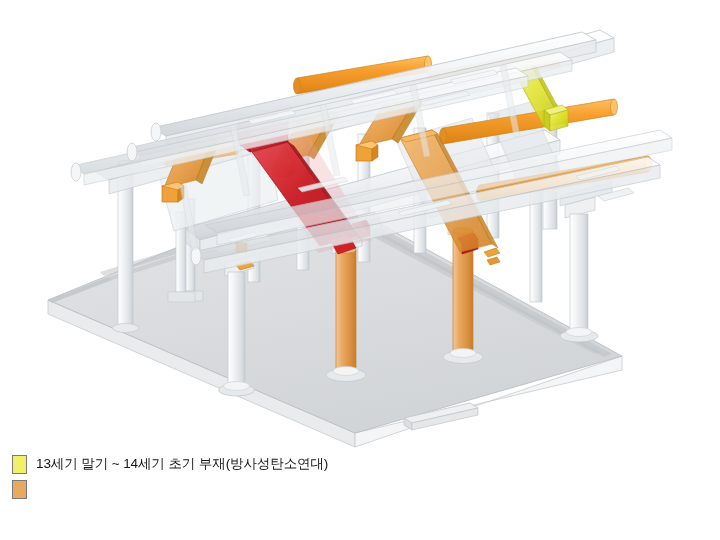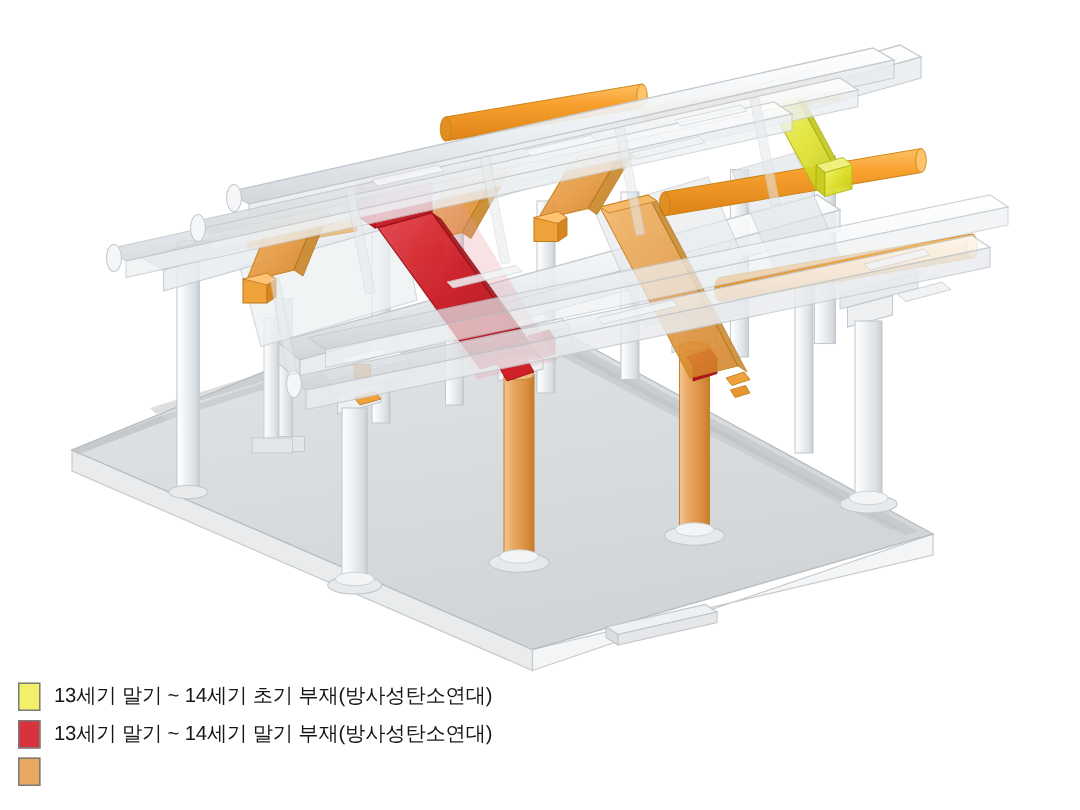--- a/index.html
+++ b/index.html
@@ -382,19 +382,15 @@
     </g>
   </svg>
 </div>
 
 <div id="legend">
   <div class="legend-row">
     <span class="swatch" style="background:#f2f06a"></span>
     <span class="legend-label">13세기 말기 ~ 14세기 초기 부재(방사성탄소연대)</span>
   </div>
   <div class="legend-row">
-    <span class="swatch" style="background:#d8333c"></span>
-    <span class="legend-label">13세기 말기 ~ 14세기 말기 부재(방사성탄소연대)</span>
-  </div>
-  <div class="legend-row">
     <span class="swatch" style="background:#e8a961"></span>
   </div>
 </div>
 
 </body></html>

